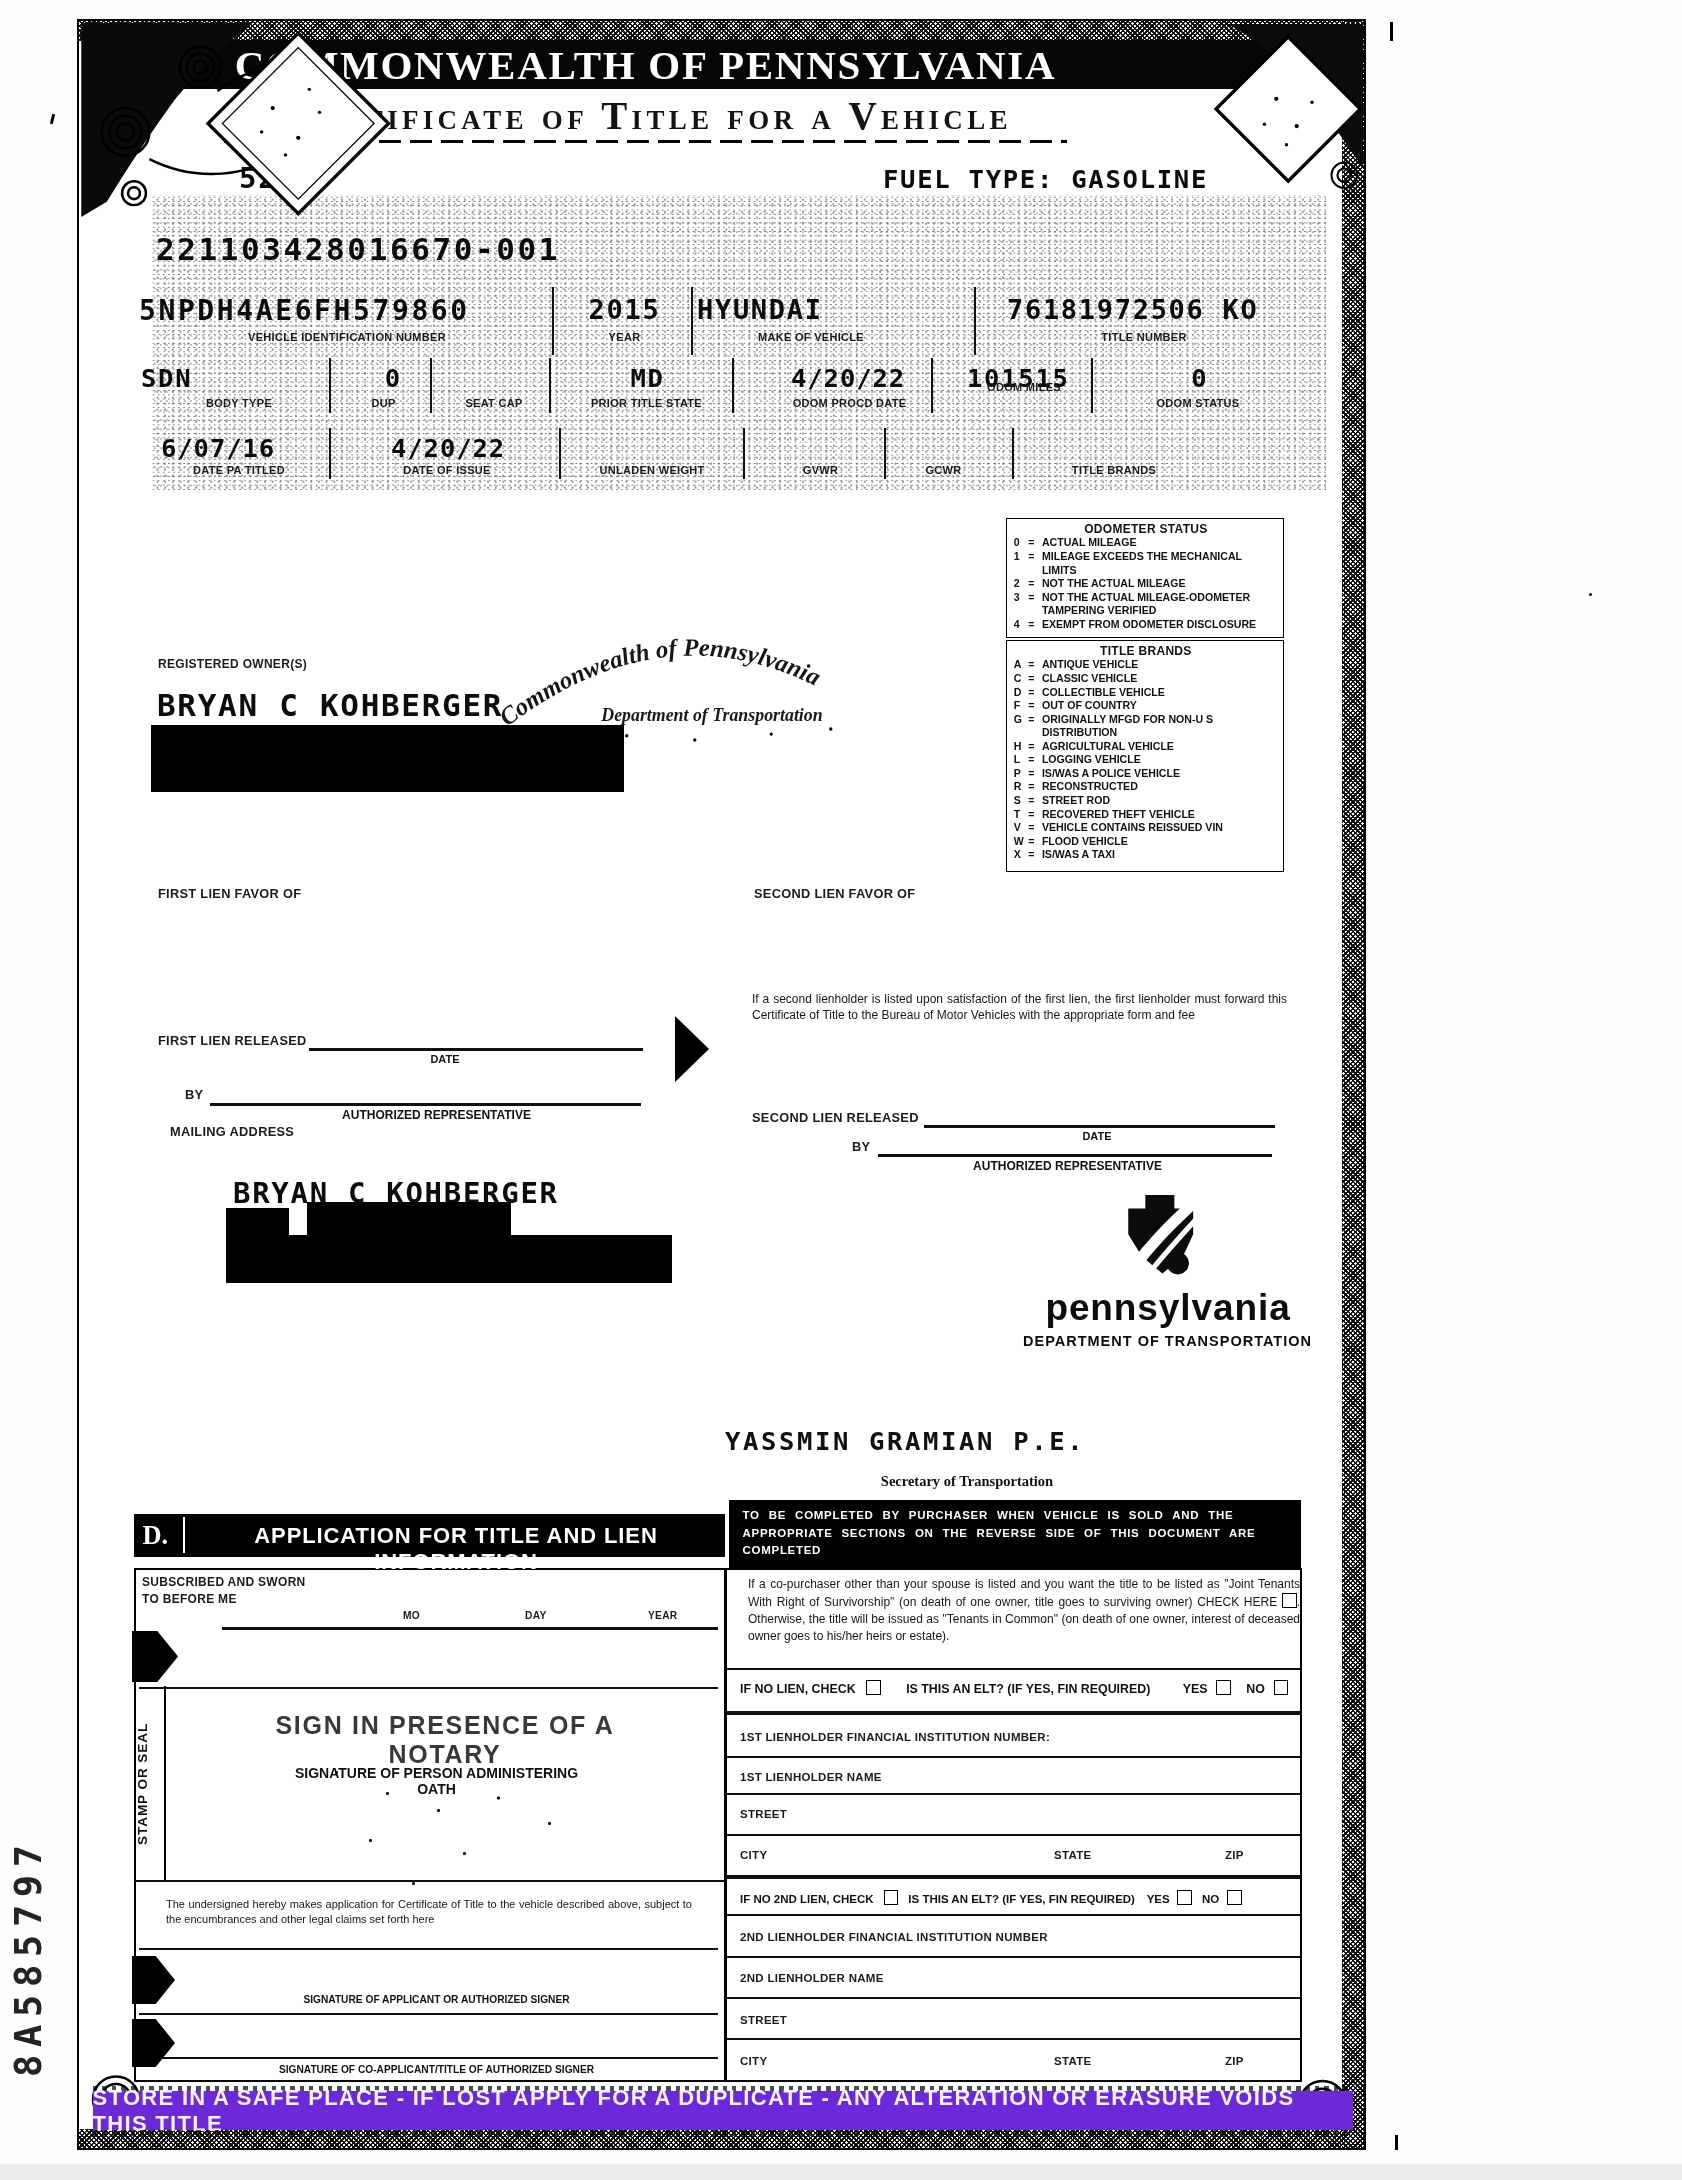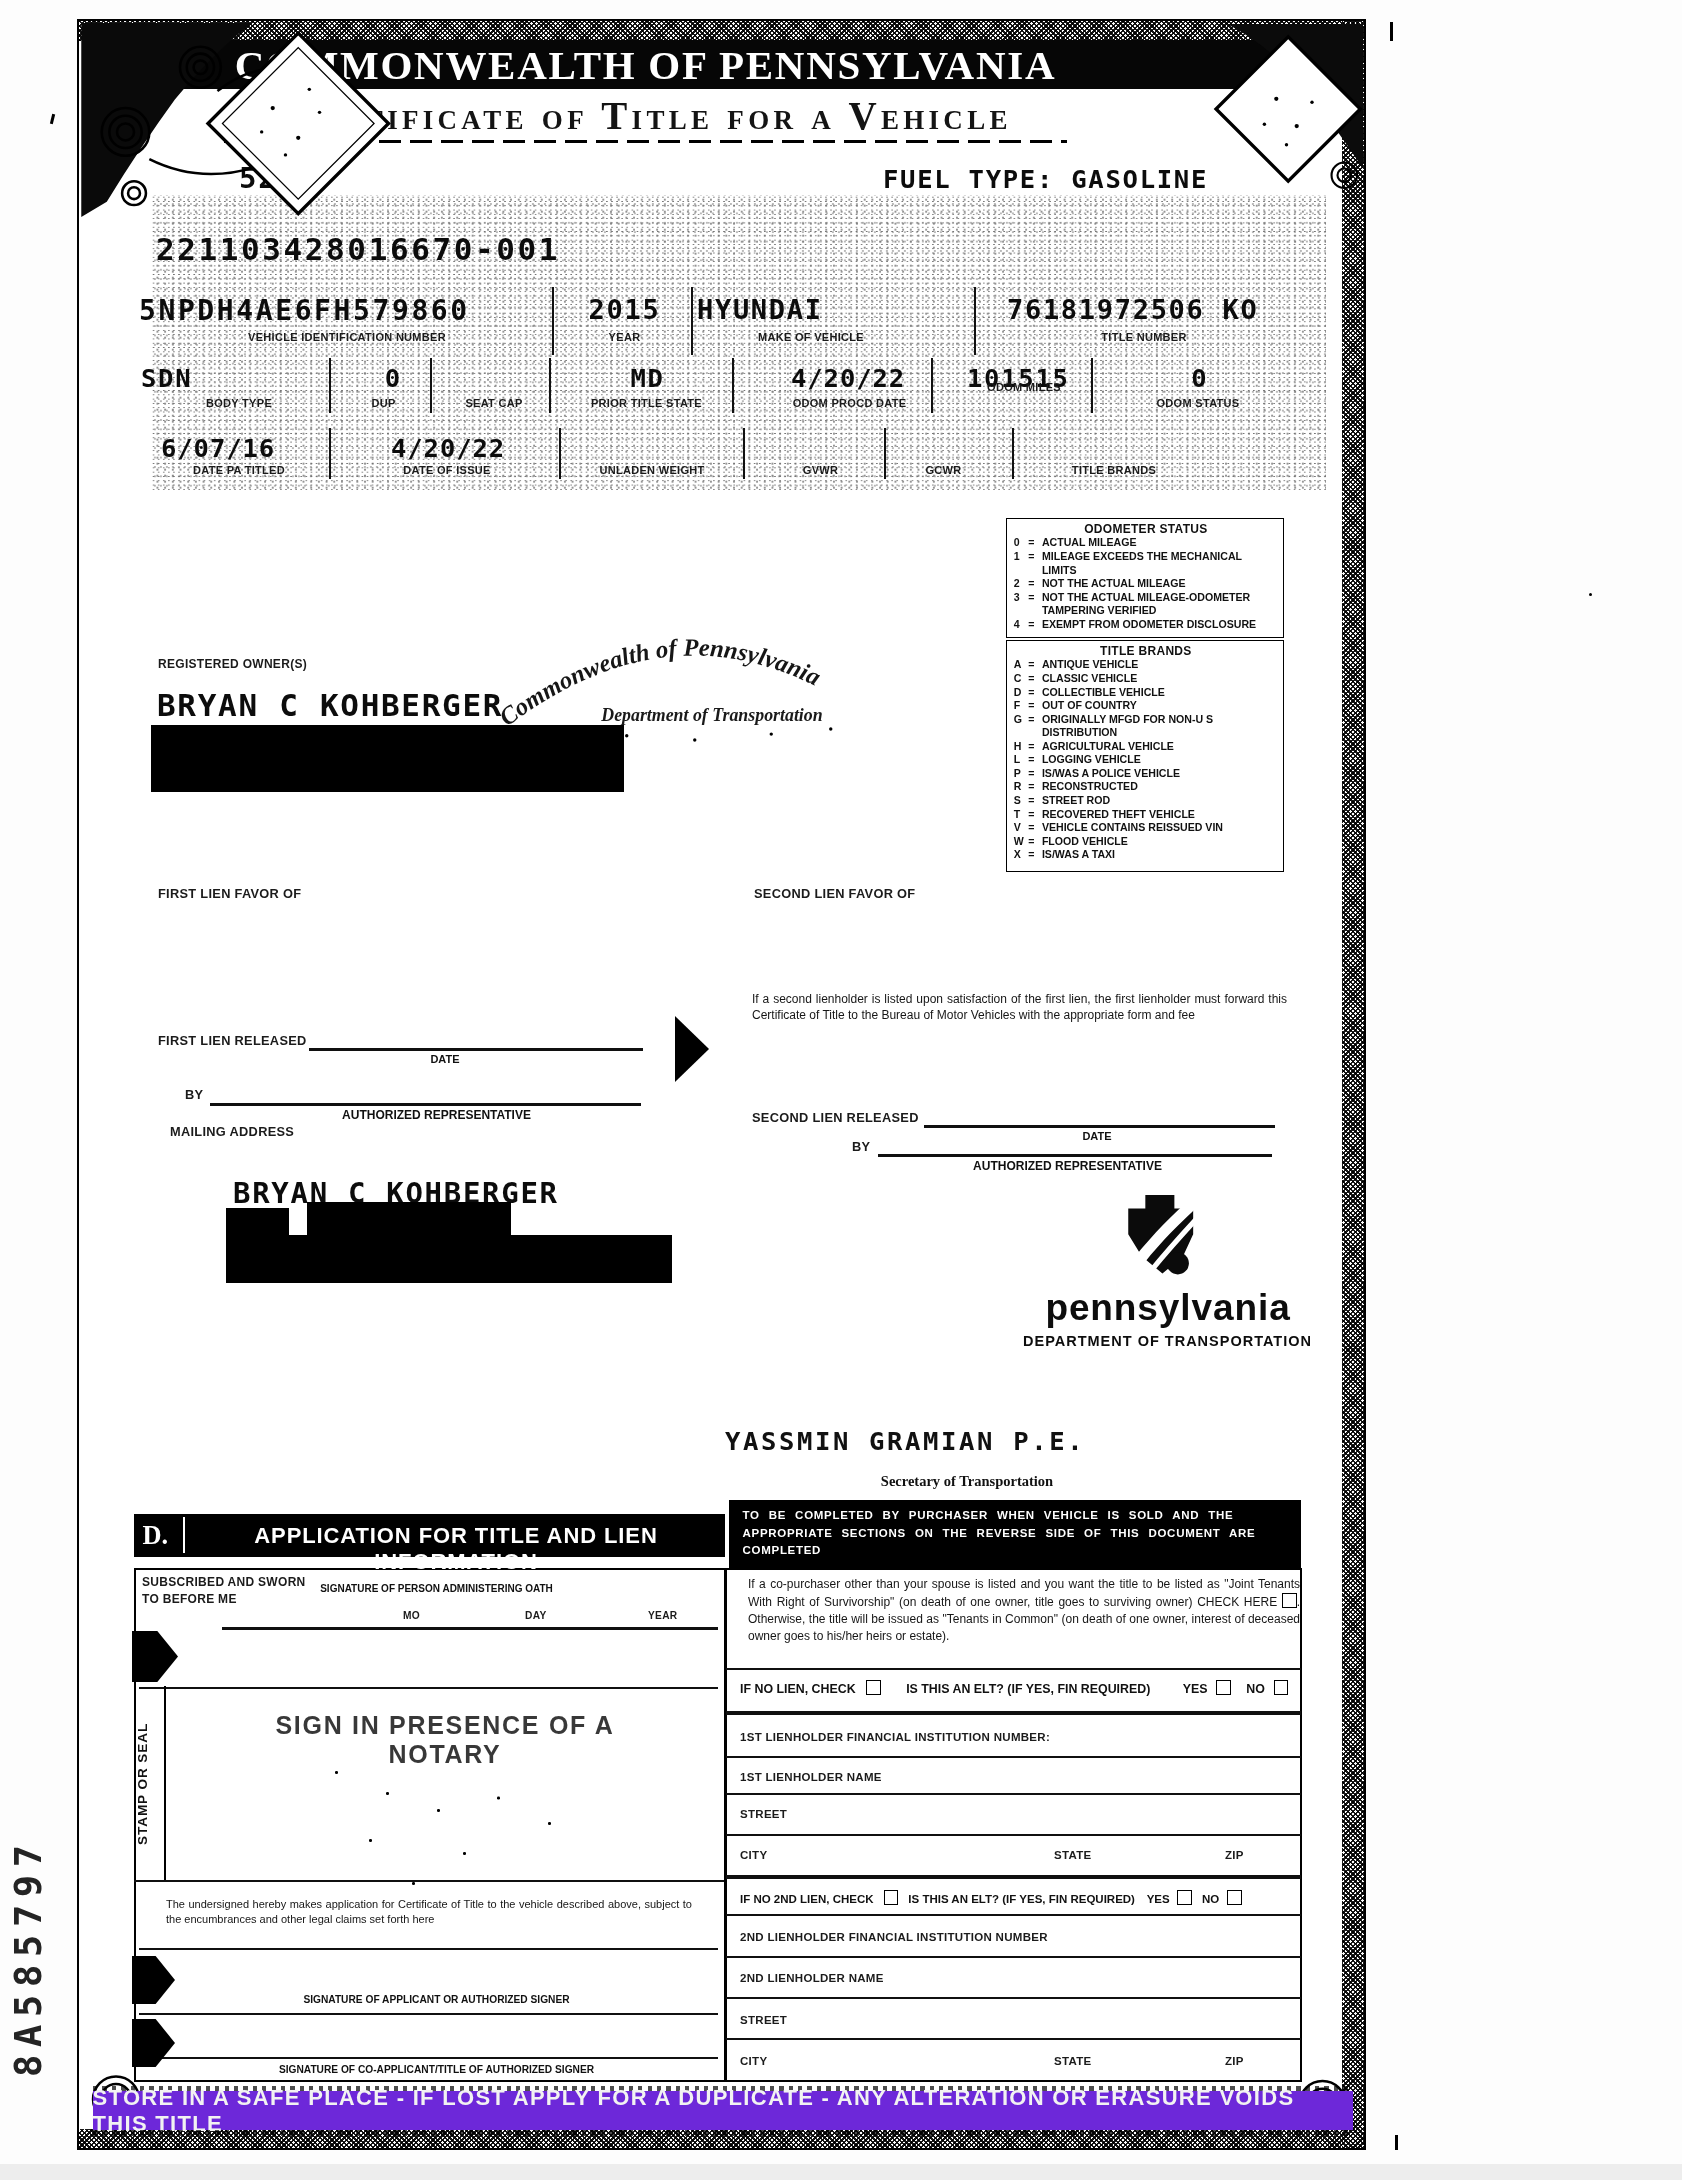--- a/index.html
+++ b/index.html
@@ -400,21 +400,21 @@
     <div id="form-box"></div>
     <div id="col-divider"></div>
 
     <div class="lbl" style="left:63px;top:1554px;font-size:12px;">SUBSCRIBED AND SWORN</div>
     <div class="lbl" style="left:63px;top:1571px;font-size:12px;">TO BEFORE ME</div>
     <div class="lbl" style="left:324px;top:1589px;font-size:10.2px;">MO</div>
     <div class="lbl" style="left:446px;top:1589px;font-size:10.2px;">DAY</div>
     <div class="lbl" style="left:569px;top:1589px;font-size:10.2px;">YEAR</div>
     <div class="hline" style="left:143px;top:1606px;width:496px;height:2.6px;"></div>
     <div class="pent-right" style="left:53px;top:1610px;width:46px;height:51px;"></div>
-    <div class="sig-label" style="left:204px;top:1562px;width:307px;font-size:10px;">SIGNATURE OF PERSON ADMINISTERING OATH</div>
+    <div class="sig-label" style="left:204px;top:1744px;width:307px;font-size:14px;">SIGNATURE OF PERSON ADMINISTERING OATH</div>
     <div class="hline" style="left:60px;top:1666px;width:579px;"></div>
     <div id="stamp-strip-line"></div>
     <div id="stamp-seal">STAMP OR SEAL</div>
     <div id="notary-notice">SIGN IN PRESENCE OF A NOTARY</div>
     <div id="notary-dots"></div>
     <div class="hline" style="left:55px;top:1859px;width:590px;"></div>
     <div class="para" style="left:87px;top:1876px;width:526px;font-size:11px;">The undersigned hereby makes application for Certificate of Title to the vehicle described above, subject to the encumbrances and other legal claims set forth here</div>
     <div class="hline" style="left:60px;top:1927px;width:579px;"></div>
     <div class="pent-right" style="left:53px;top:1935px;width:43px;height:48px;"></div>
     <div class="sig-label" style="left:204px;top:1973px;width:307px;font-size:10.2px;">SIGNATURE OF APPLICANT OR AUTHORIZED SIGNER</div>

